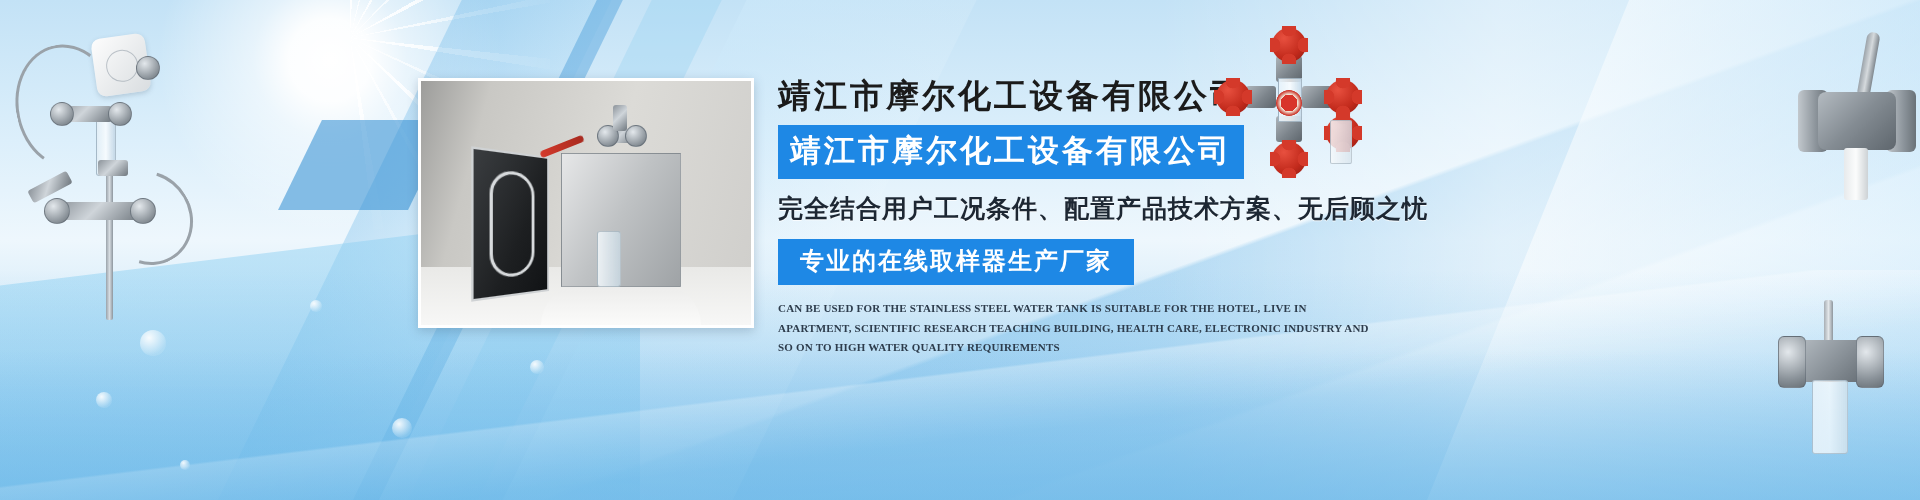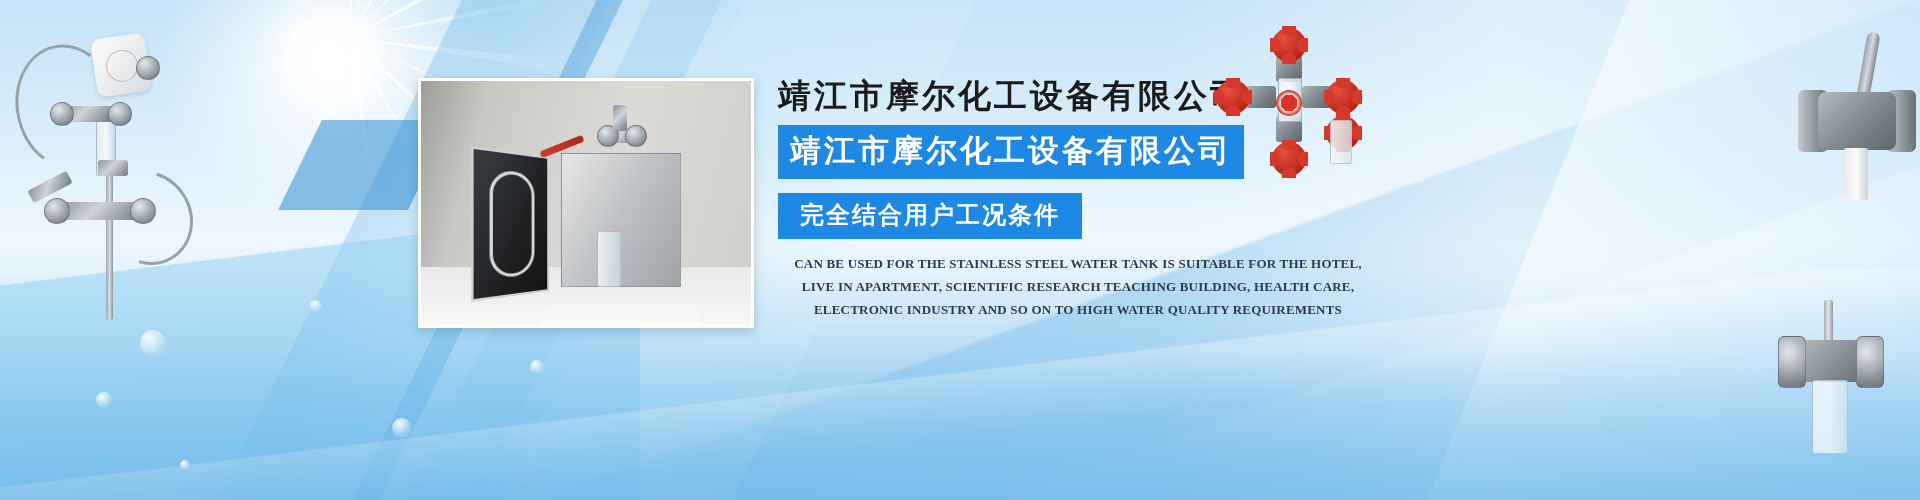--- a/index.html
+++ b/index.html
@@ -120,23 +120,22 @@
     white-space:nowrap;text-shadow:0 1px 0 rgba(255,255,255,.75);
   }
   .hl-blue2{
     display:inline-block;background:#1e88e5;color:#fff;
     font-size:24px;font-weight:700;letter-spacing:2px;
     padding:6px 22px 8px 22px;margin-top:14px;white-space:nowrap;
   }
   .eng{
     margin-top:14px;width:600px;
     font-family:"Liberation Serif","DejaVu Serif",serif;
-    font-size:13px;font-weight:700;color:#2d3c4c;letter-spacing:.2px;line-height:1.75;
+    font-size:11px;font-weight:700;color:#2d3c4c;letter-spacing:.2px;line-height:1.75;
     text-transform:uppercase;
-    text-align:center;
   }
 
   
   .manifold{position:absolute;left:1212px;top:38px;width:170px;height:120px;}
   .redwheel{position:absolute;width:34px;height:34px;}
   .redwheel:before{
     content:"";position:absolute;inset:0;border-radius:50%;
     background:radial-gradient(circle at 35% 30%,#e8503f,#c22a1c 60%,#8d1a10);
   }
   .redwheel:after{
@@ -227,21 +226,22 @@
       <div class="flange" style="left:6px;top:22px;width:20px;height:20px;"></div>
       <div class="flange" style="left:34px;top:22px;width:20px;height:20px;"></div>
       <div class="blk" style="left:22px;top:2px;width:14px;height:26px;"></div>
     </div>
     <div class="ph-redlever"></div>
   </div>
 
   <div class="textblock">
     <div class="company-name">靖江市摩尔化工设备有限公司</div>
     <div><span class="hl-blue">靖江市摩尔化工设备有限公司</span></div>
-    <div><span class="hl-blue2">完全结合用户工况条件</span></div>
+    <div class="line3">完全结合用户工况条件、配置产品技术方案、无后顾之忧</div>
+    <div><span class="hl-blue2">专业的在线取样器生产厂家</span></div>
     <div class="eng">CAN BE USED FOR THE STAINLESS STEEL WATER TANK IS SUITABLE FOR THE HOTEL, LIVE IN APARTMENT, SCIENTIFIC RESEARCH TEACHING BUILDING, HEALTH CARE, ELECTRONIC INDUSTRY AND SO ON TO HIGH WATER QUALITY REQUIREMENTS</div>
   </div>
 
   <div class="manifold">
     <div class="mf-body" style="left:64px;top:18px;width:26px;height:26px;"></div>
     <div class="mf-body" style="left:64px;top:78px;width:26px;height:26px;"></div>
     <div class="mf-body" style="left:34px;top:48px;width:30px;height:22px;"></div>
     <div class="mf-body" style="left:90px;top:48px;width:30px;height:22px;"></div>
     <div class="mf-glass"></div>
     <div class="mf-seal"></div>

